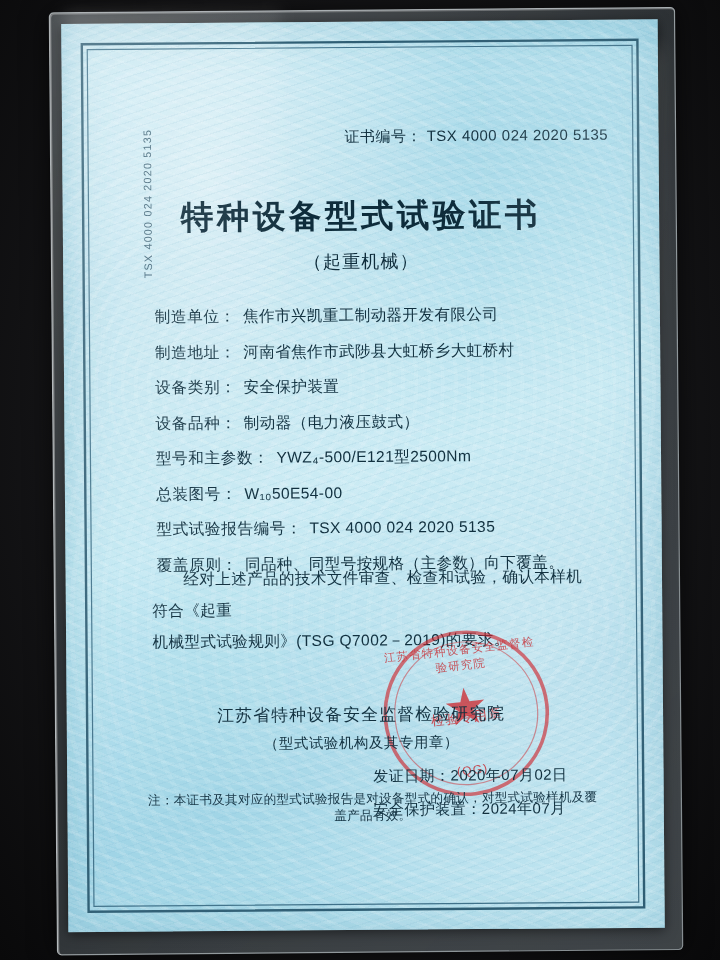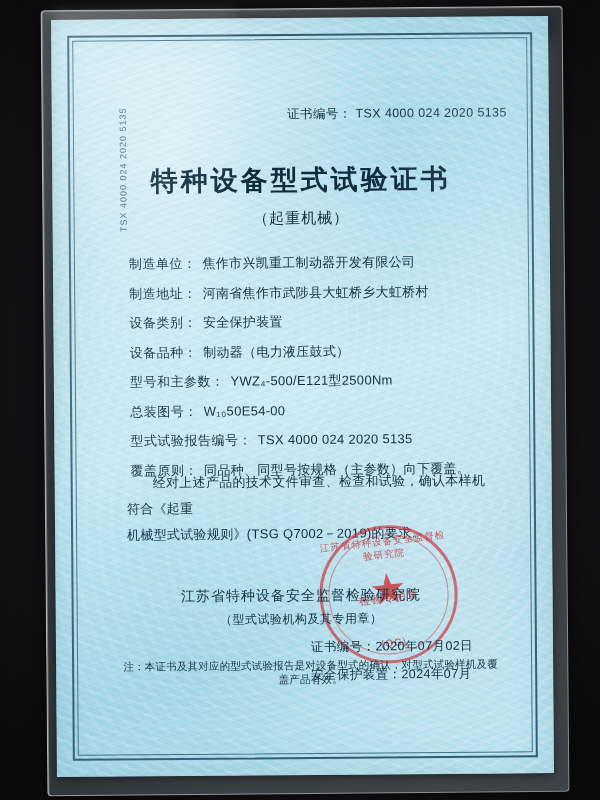--- a/index.html
+++ b/index.html
@@ -350,21 +350,21 @@
           </div>
         <div class="seal-mid-text">检验专用章</div>
         <div class="seal-bottom-text">(QG)</div>
       </div>
 
       <div class="issuer">江苏省特种设备安全监督检验研究院</div>
       <div class="issuer-note">（型式试验机构及其专用章）</div>
 
       <div class="dates">
         <div>
-          <span>证书编号：</span><span>2020年07月02日</span>
+          <span>发证日期：</span><span>2020年07月02日</span>
         </div>
         <div>
           <span>安全保护装置：</span><span>2024年07月</span>
         </div>
       </div>
 
       <div class="footnote">注：本证书及其对应的型式试验报告是对设备型式的确认，对型式试验样机及覆盖产品有效。</div>
 
     </div>
   </div>

